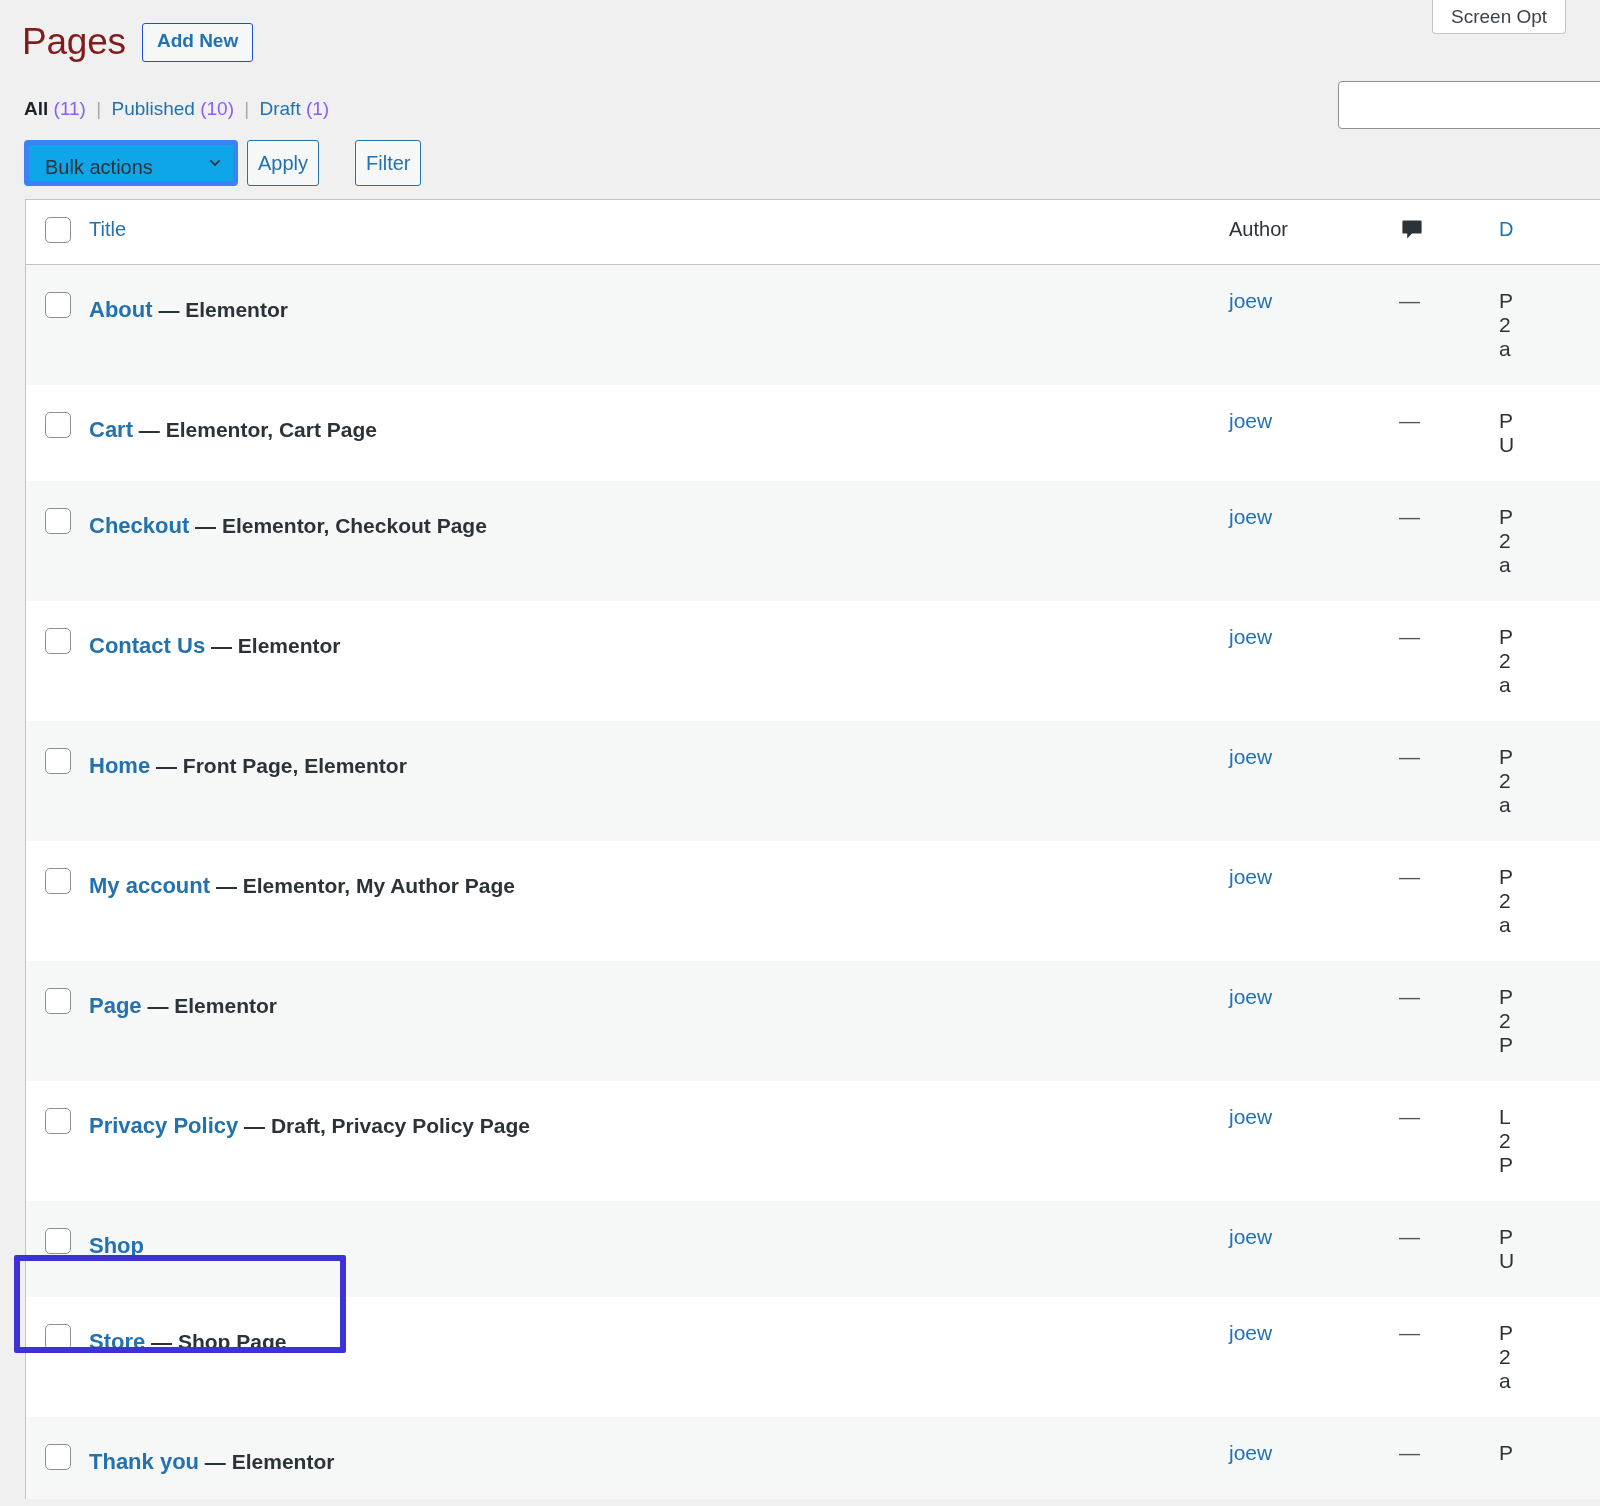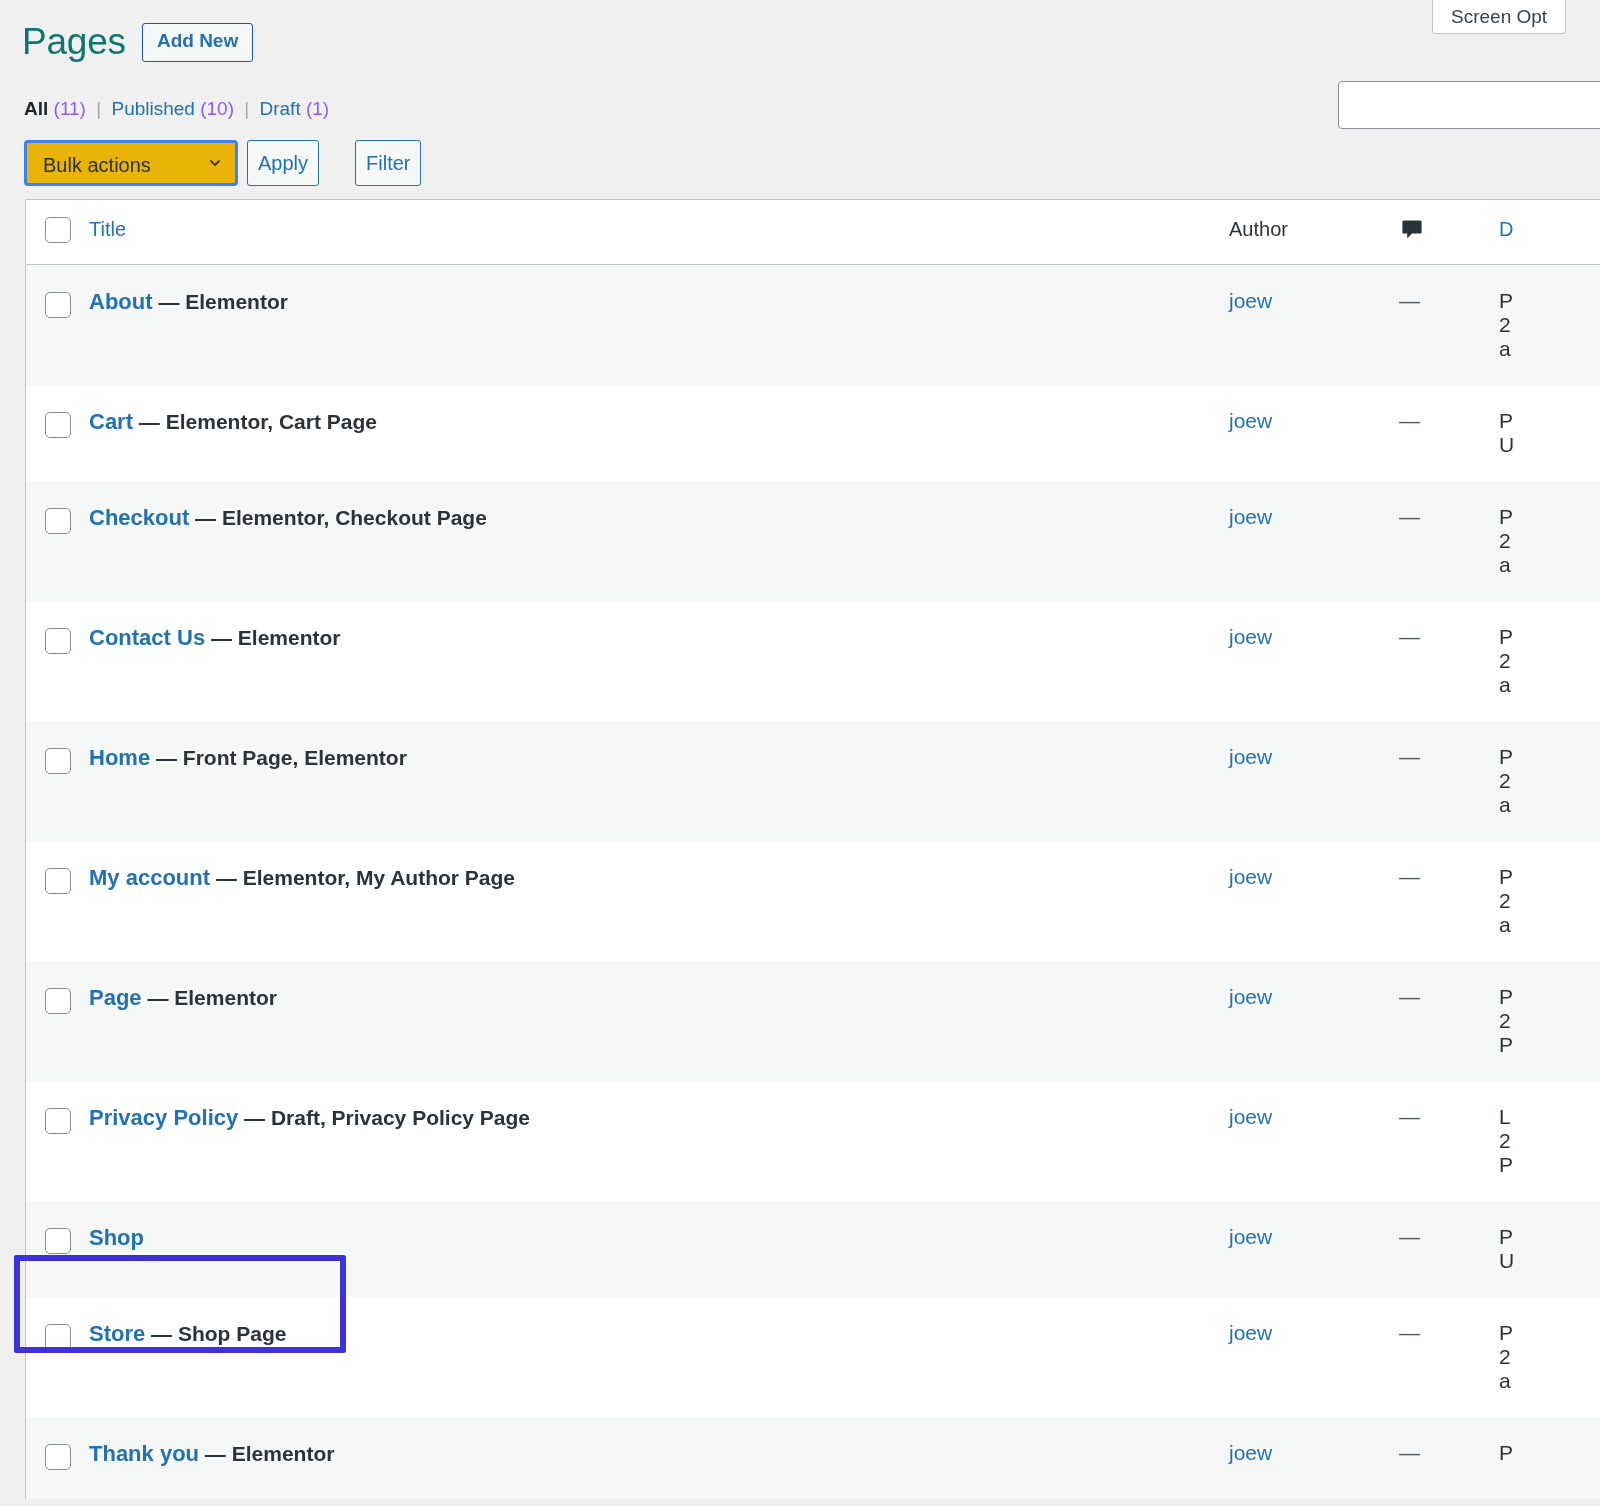--- a/index.html
+++ b/index.html
@@ -41,21 +41,21 @@
     position: absolute;
     top: 20px;
     left: 22px;
     display: flex;
     align-items: center;
     gap: 16px;
   }
   .page-title {
     font-size: 37px;
     font-weight: 400;
-    color: #0f766e;
+    color: #7f1d1d;
     line-height: 1.2;
     margin: 0;
     letter-spacing: -0.2px;
   }
   .add-new-btn {
     display: inline-block;
     padding: 7px 14px 9px 14px;
     font-size: 19px;
     font-weight: bold;
     color: #2271b1;
@@ -107,22 +107,22 @@
     align-items: center;
     gap: 0;
   }
   .select-wrap {
     position: relative;
     display: inline-block;
   }
   .wp-select {
     appearance: none;
     -webkit-appearance: none;
-    background: #eab308;
-    border: 3px solid #3b82f6;
+    background: #0ea5e9;
+    border: 5px solid #3b82f6;
     border-radius: 4px;
     height: 46px;
     font-size: 20px;
     color: #2c3338;
     padding: 0 48px 0 16px;
     font-family: "Liberation Sans", sans-serif;
     line-height: 44px;
     cursor: pointer;
   }
   .select-wrap .chev {
@@ -211,21 +211,21 @@
   tbody tr.alt { background: #f6f7f7; }
   tbody td {
     padding-top: 24px;
     padding-bottom: 24px;
     font-size: 21px;
     color: #2c3338;
     vertical-align: top;
   }
   tbody td.col-cb { padding-top: 27px; }
   tbody tr td.col-title {
-    padding-top: 24px;
+    padding-top: 32px;
   }
   .row-title {
     color: #2271b1;
     font-weight: bold;
     text-decoration: none;
     font-size: 22px;
     cursor: pointer;
   }
   .post-state {
     color: #2c3338;

